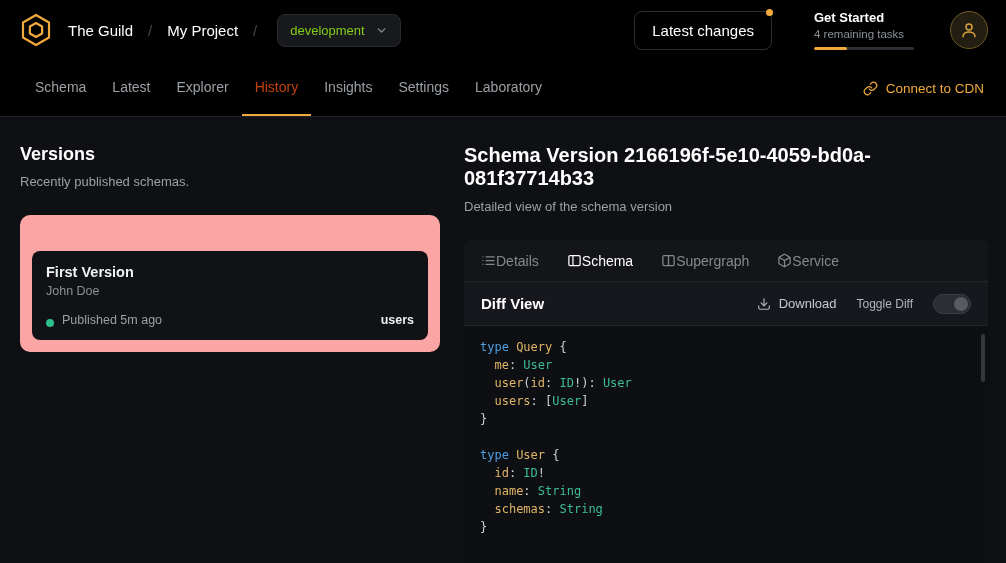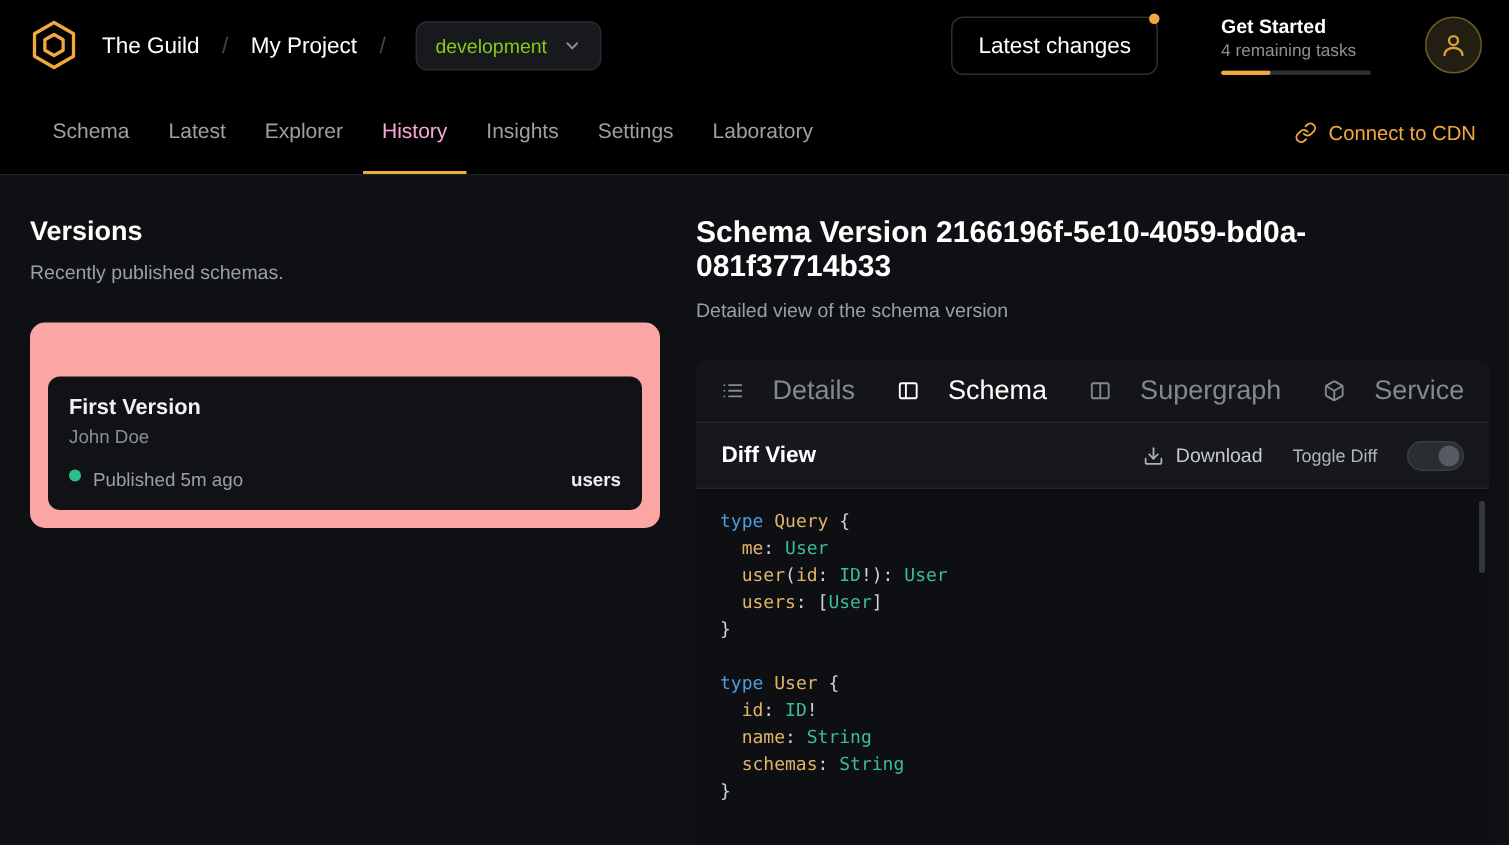--- a/index.html
+++ b/index.html
@@ -30,45 +30,45 @@
   .gs-sub{font-size:11.5px;color:#8a9096;margin-top:3px;}
   .gs-bar{margin-top:7px;height:3px;background:#2c2f34;border-radius:2px;overflow:hidden;}
   .gs-fill{height:100%;background:var(--accent);border-radius:2px;}
   .avatar{width:38px;height:38px;border-radius:50%;background:#231e12;border:1px solid #6e5a24;
     display:flex;align-items:center;justify-content:center;margin-left:22px;flex:0 0 auto;}
   .avatar svg{width:18px;height:18px;color:#d9a33a;}
 
   
   .nav{height:57px;background:#000;border-bottom:1px solid #1d2024;display:flex;align-items:stretch;padding:0 22px;}
   .nav-tab{font-size:14px;color:#9aa0a6;padding:0 13px;border-bottom:2px solid transparent;}
-  .nav-tab.active{color:#f9a8d4;border-bottom-color:var(--accent);font-weight:500;}
+  .nav-tab.active{color:#c2410c;border-bottom-color:var(--accent);font-weight:500;}
   .cdn-link{margin-left:auto;display:flex;align-items:center;gap:8px;color:var(--accent);font-size:13.5px;}
   .cdn-link svg{width:15px;height:15px;}
 
   
   .main{display:flex;height:446px;border-radius:31px;}
   .left-col{width:464px;flex:0 0 auto;padding:27px 24px 0 20px;}
   .right-col{flex:1;padding:27px 18px 0 0;display:flex;flex-direction:column;}
   .sec-title{font-size:18px;font-weight:700;}
   .sec-sub{font-size:13px;color:#9aa0a6;margin-top:9px;}
   .right-col .sec-title{font-size:20px;}
 
   .versions-card{margin-top:26px;background:#fca5a5;border-radius:10px;padding:36px 12px 12px;}
   .version-item{background:#111216;border-radius:8px;padding:13px 14px;}
   .v-name{font-size:14.5px;font-weight:600;color:#f0f2f4;}
   .v-author{font-size:12.5px;color:#8a9096;margin-top:4px;}
-  .v-meta{display:flex;align-items:flex-start;margin-top:15px;gap:8px;}
+  .v-meta{display:flex;align-items:flex-end;margin-top:15px;gap:8px;}
   .v-dot{width:8px;height:8px;border-radius:50%;background:var(--green);}
   .v-status{font-size:12.5px;color:#9aa0a6;}
   .v-service{margin-left:auto;font-size:12.5px;font-weight:700;color:#eceef0;}
 
   .panel{margin-top:26px;flex:1;display:flex;flex-direction:column;border-radius:6px 6px 0 0;overflow:hidden;}
   .panel-tabs{height:42px;background:#141519;border-bottom:1px solid #232529;display:flex;align-items:center;
     gap:28px;padding:0 17px;}
-  .dtab{display:flex;align-items:center;gap:19px;font-size:18px;color:#84898f;}
+  .dtab{display:flex;align-items:center;gap:0;font-size:14px;color:#84898f;}
   .dtab.active{color:#fff;font-weight:500;}
   .dtab svg{width:15px;height:15px;}
   .diff-header{height:44px;background:#17181d;border-bottom:1px solid #232529;display:flex;align-items:center;padding:0 17px;}
   .diff-title{font-size:15px;font-weight:700;}
   .diff-actions{margin-left:auto;display:flex;align-items:center;gap:20px;}
   .download-btn{display:flex;align-items:center;gap:8px;font-size:13px;color:#c6cacf;}
   .download-btn svg{width:14px;height:14px;color:#aeb3b9;}
   .toggle-label{font-size:12px;color:#b0b5ba;}
   .switch{position:relative;width:38px;height:20px;border-radius:10px;background:#2a2d32;border:1px solid #3a3e44;}
   .switch .knob{position:absolute;top:2px;width:14px;height:14px;border-radius:50%;background:#565b61;}

